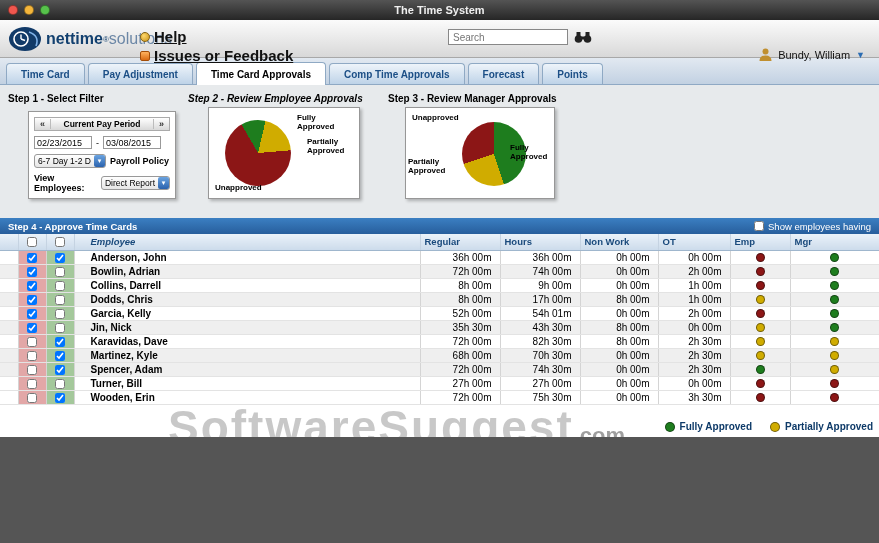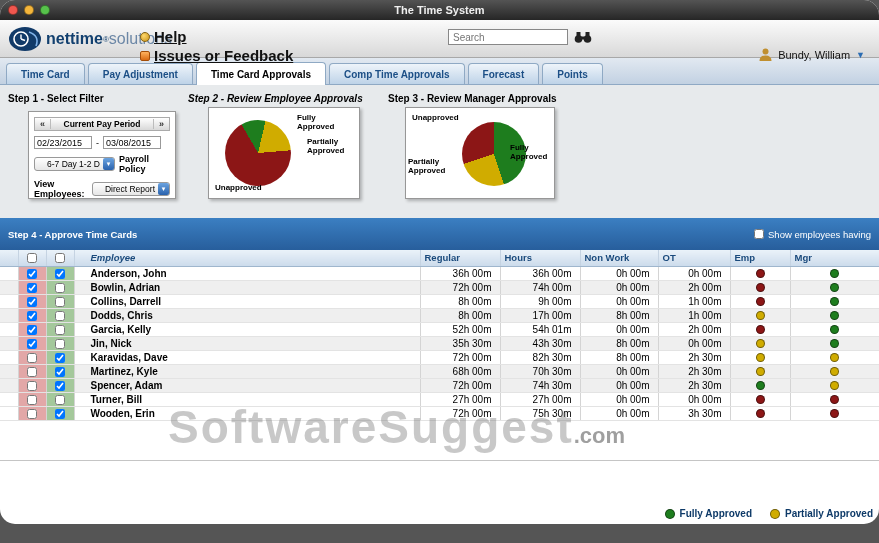--- a/index.html
+++ b/index.html
@@ -1,17 +1,17 @@
 <!DOCTYPE html>
 <html><head>
 <meta charset="utf-8">
 <style>
   * { box-sizing: border-box; margin: 0; padding: 0; }
   body { font-family: "Liberation Sans", sans-serif; background: #555; }
-  .app { position: relative; width: 879px; height: 524px; overflow: hidden; background: #ffffff; border-radius: 15px; }
+  .app { position: relative; width: 879px; height: 437px; overflow: hidden; background: #bef264; }
 
   
   .titlebar { height: 20px; background: linear-gradient(#545454, #262626); color: #efefef;
     font-size: 11px; font-weight: bold; text-align: center; line-height: 20px; position: relative; }
   .traffic { position: absolute; left: 8px; top: 5px; display: flex; gap: 6px; }
   .tl { width: 10px; height: 10px; border-radius: 50%; display: inline-block; border: 1px solid rgba(0,0,0,.4); }
   .tl.red { background: #f1574e; } .tl.yellow { background: #f5b63b; } .tl.green { background: #57c24b; }
 
   
   .header { height: 38px; background: linear-gradient(#fbfbfb, #d8d8d8); border-bottom: 1px solid #a8a8a8; position: relative; }
@@ -62,39 +62,39 @@
     font-size: 9px; align-items: center; }
   .pg-btn { width: 16px; text-align: center; font-weight: bold; color: #333; cursor: pointer; }
   .pg-prev { border-right: 1px solid #bbb; } .pg-next { border-left: 1px solid #bbb; }
   .pg-label { flex: 1; text-align: center; font-weight: bold; font-size: 8.5px; }
   .dates { display: flex; align-items: center; gap: 4px; margin-top: 5px; font-size: 9px; }
   .date { width: 58px; height: 13px; border: 1px solid #999; font-size: 9px; padding: 0 2px;
     font-family: "Liberation Sans", sans-serif; }
   .frow { display: flex; align-items: center; gap: 4px; margin-top: 5px; font-size: 9px; }
   .lbl { font-weight: bold; }
   .select { display: inline-flex; align-items: center; border: 1px solid #999;
-    background: linear-gradient(#fff, #e6e6e6); height: 14px; font-size: 8.5px; padding-left: 12px;
+    background: linear-gradient(#fff, #e6e6e6); height: 14px; font-size: 8.5px; padding-left: 3px;
     border-radius: 3px; cursor: pointer; white-space: nowrap; }
   .sel-arrow { width: 11px; height: 12px; background: linear-gradient(#6aa3e0, #2a62ad); color: #fff;
     font-size: 7px; display: flex; align-items: center; justify-content: center; border-radius: 2px; margin-left: 3px; }
 
   .pie { position: absolute; border-radius: 50%; }
   .pie1 { left: 16px; top: 12px; width: 66px; height: 66px; }
   .pie2 { left: 56px; top: 14px; width: 64px; height: 64px; }
   .pl { position: absolute; font-size: 8px; font-weight: bold; line-height: 8.5px; color: #000; }
   .pl-f1 { left: 88px; top: 6px; width: 40px; }
   .pl-p1 { left: 98px; top: 30px; width: 44px; }
   .pl-u1 { left: 6px; top: 76px; }
   .pl-u3 { left: 6px; top: 6px; }
   .pl-f3 { left: 104px; top: 36px; width: 42px; }
   .pl-p3 { left: 2px; top: 50px; width: 44px; }
 
   
   .step4-bar { height: 16px; background: linear-gradient(#3b7fc2, #275e9c); color: #fff; display: flex;
-    align-items: center; justify-content: space-between; padding: 16px 8px; font-size: 9.5px; font-weight: bold; }
+    align-items: center; justify-content: space-between; padding: 0 8px; font-size: 9.5px; font-weight: bold; }
   .show-having { display: flex; align-items: center; gap: 4px; font-weight: normal; white-space: nowrap; }
   .show-having input { width: 10px; height: 10px; }
 
   
   table.grid { width: 879px; border-collapse: collapse; table-layout: fixed; background: #fff; font-size: 10px; }
   thead th { height: 16px; background: linear-gradient(#eaf2f9, #ccdbeb); border-bottom: 1px solid #9fb6cd;
     border-right: 1px solid #c5d3e2; font-size: 9.5px; color: #1a4a7c; text-align: left; padding: 0 0 0 4px; }
   th.emp-h { font-style: italic; padding-left: 16px; }
   th.cntr { text-align: center; padding: 0; }
   tbody td { height: 14px; border-right: 1px solid #d4d4d4; border-bottom: 1px solid #e3e3e3; padding: 0; }

